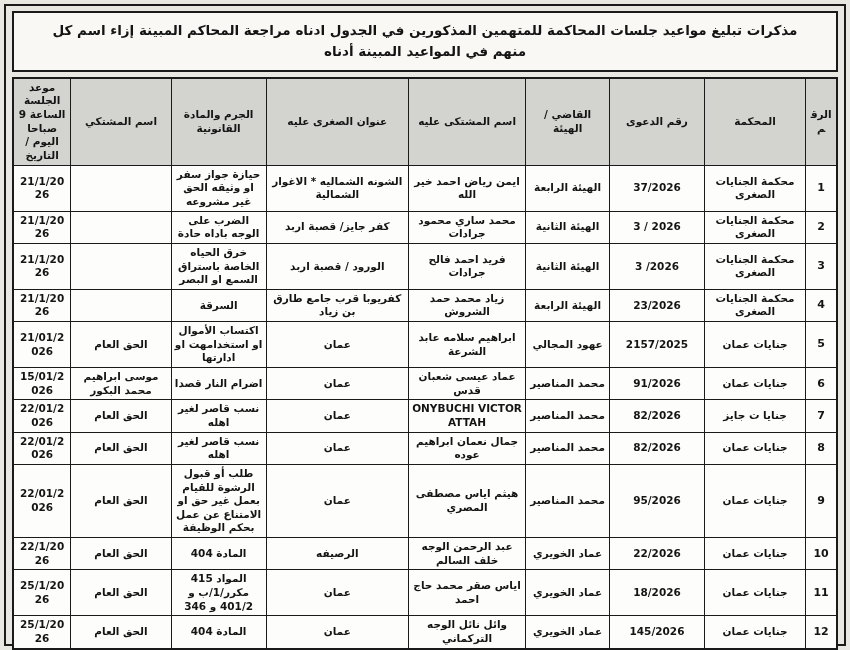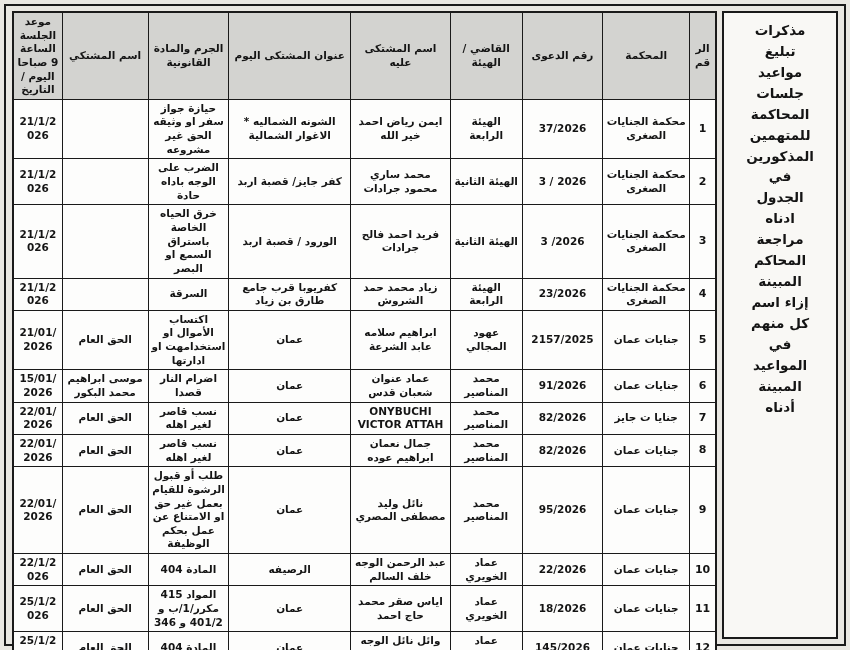--- a/index.html
+++ b/index.html
@@ -16,21 +16,21 @@
     background:var(--page-bg);
     font-family:"DejaVu Sans", sans-serif;
     color:var(--ink);
     direction:rtl;
   }
   .page-frame{
     width:842px;height:642px;margin:4px;
     border:2px solid var(--line);
     background:var(--page-bg);
     padding:5px 6px;
-    display:flex;flex-direction:row;gap:5px;
+    display:flex;flex-direction:column;gap:5px;
   }
   .title-box{
     border:2px solid var(--line);
     background:var(--box-bg);
     font-size:13.5px;font-weight:bold;
     text-align:center;
     padding:7px 22px 8px 22px;
     line-height:1.55;
   }
   .table-wrap{flex:1 1 auto;}
@@ -77,21 +77,21 @@
           <col style="width: 12.2%;">
           <col style="width: 7%;">
         </colgroup>
       <thead>
           <tr>
             <th>الرقم</th>
             <th>المحكمة</th>
             <th>رقم الدعوى</th>
             <th>القاضي / الهيئة</th>
             <th>اسم المشتكى عليه</th>
-            <th>عنوان المشتكى اليوم</th>
+            <th>عنوان الصغرى عليه</th>
             <th>الجرم والمادة القانونية</th>
             <th>اسم المشتكي</th>
             <th>موعد الجلسة الساعة 9 صباحا اليوم / التاريخ</th>
           </tr>
         </thead>
       <tbody>
           <tr>
             <td class="num-cell">1</td>
             <td>محكمة الجنايات الصغرى</td>
             <td>37/2026</td>
@@ -144,21 +144,21 @@
             <td>عمان</td>
             <td>اكتساب الأموال او استخدامهت او ادارتها</td>
             <td>الحق العام</td>
             <td>21/01/2026</td>
           </tr>
           <tr>
             <td class="num-cell">6</td>
             <td>جنايات عمان</td>
             <td>91/2026</td>
             <td>محمد المناصير</td>
-            <td>عماد عنوان شعبان قدس</td>
+            <td>عماد عيسى شعبان قدس</td>
             <td>عمان</td>
             <td>اضرام النار قصدا</td>
             <td>موسى ابراهيم محمد البكور</td>
             <td>15/01/2026</td>
           </tr>
           <tr>
             <td class="num-cell">7</td>
             <td>جنايا ت جايز</td>
             <td>82/2026</td>
             <td>محمد المناصير</td>
@@ -177,21 +177,21 @@
             <td>عمان</td>
             <td>نسب قاصر لغير اهله</td>
             <td>الحق العام</td>
             <td>22/01/2026</td>
           </tr>
           <tr>
             <td class="num-cell">9</td>
             <td>جنايات عمان</td>
             <td>95/2026</td>
             <td>محمد المناصير</td>
-            <td>نائل وليد مصطفى المصري</td>
+            <td>هيثم اياس مصطفى المصري</td>
             <td>عمان</td>
             <td>طلب أو قبول الرشوة للقيام بعمل غير حق او الامتناع عن عمل بحكم الوظيفة</td>
             <td>الحق العام</td>
             <td>22/01/2026</td>
           </tr>
           <tr>
             <td class="num-cell">10</td>
             <td>جنايات عمان</td>
             <td>22/2026</td>
             <td>عماد الخويري</td>

